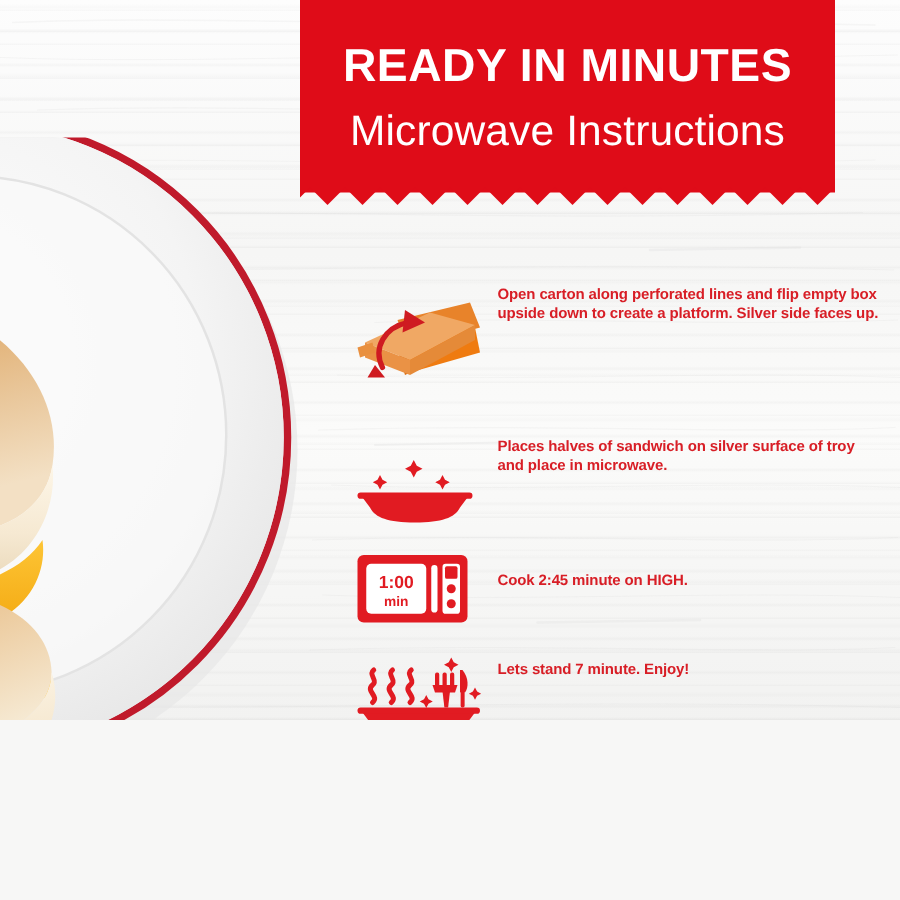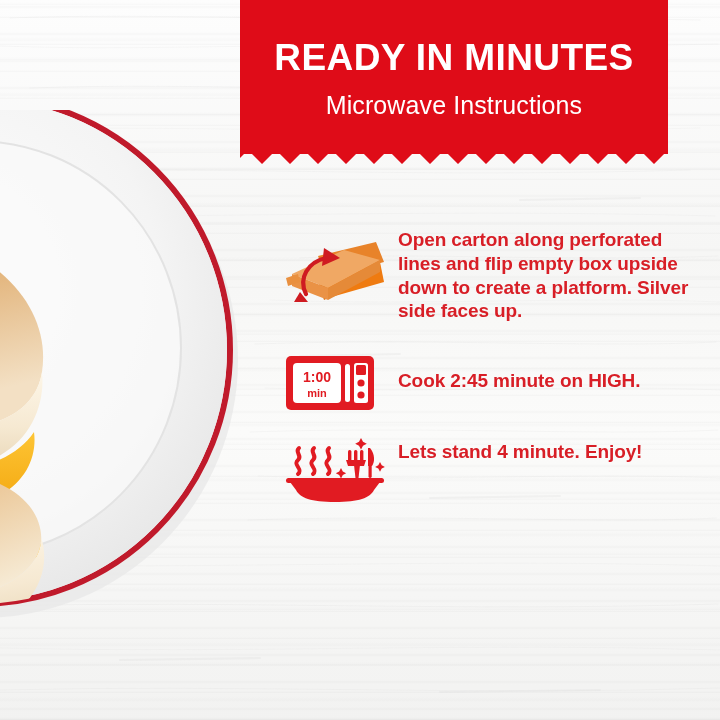--- a/index.html
+++ b/index.html
@@ -5,21 +5,21 @@
   * { margin:0; padding:0; box-sizing:border-box; }
   html, body { width:720px; height:720px; }
   body {
     font-family:"Liberation Sans", sans-serif;
     position:relative;
     overflow:hidden;
     background:#f7f7f6;
   }
 
   
-  #stage { position:absolute; inset:0; width:720px; height:720px; overflow:hidden; }
+  #stage { position:absolute; inset:0; width:720px; height:576px; overflow:hidden; }
 
   .bg-wood {
     position:absolute; inset:0;
     background:
       repeating-linear-gradient(0deg,
         rgba(0,0,0,0.028) 0px, rgba(0,0,0,0.0) 2px, rgba(0,0,0,0.0) 9px,
         rgba(0,0,0,0.022) 11px, rgba(0,0,0,0) 13px, rgba(0,0,0,0) 27px),
       repeating-linear-gradient(0deg,
         rgba(0,0,0,0.018) 0px, rgba(0,0,0,0) 3px, rgba(0,0,0,0) 18px,
         rgba(0,0,0,0.015) 20px, rgba(0,0,0,0) 23px, rgba(0,0,0,0) 55px),
@@ -48,21 +48,21 @@
     color:#ffffff;
     font-size:37px;
     font-weight:bold;
     letter-spacing:.4px;
     line-height:1;
     text-align:center;
     margin-top:6px;
   }
   .banner-sub {
     color:#ffffff;
-    font-size:25px;
+    font-size:34px;
     font-weight:400;
     line-height:1;
     text-align:center;
     margin-top:17px;
     letter-spacing:.1px;
   }
 
   
   .plate-wrap { position:absolute; left:-150px; top:110px; width:410px; height:510px; z-index:2; }
 
@@ -79,21 +79,21 @@
     width:100%;
   }
   .step-icon {
     width:112px;
     flex:0 0 112px;
     display:flex; align-items:center; justify-content:flex-start;
   }
   .step-text {
     flex:1;
     color:#d81e26;
-    font-size:19px;
+    font-size:12px;
     font-weight:bold;
     line-height:1.25;
     letter-spacing:-0.1px;
     padding-left:2px;
   }
 
   .s1 { height:120px; }
   .s1 .step-icon { height:100px; align-items:flex-start; padding-top:14px;}
   .s1 .step-text { padding-top:6px; }
 
@@ -314,20 +314,36 @@
             <path d="M22,58 C14,42 24,26 42,22"></path>
           </g>
           <path d="M40,12 L56,22 L38,30 Z" fill="#cf1b21"></path>
           <path d="M16,56 L24,66 L10,66 Z" fill="#cf1b21"></path>
         </svg>
       </div>
       <div class="step-text">Open carton along perforated lines and flip empty box upside down to create a platform. Silver side faces up.</div>
     </div>
 
 
+    <div class="step s3">
+      <div class="step-icon">
+        <svg width="96" height="62" viewBox="0 0 96 62">
+          <g fill="#e11b22">
+            <path d="M6,40 L90,40 L84,48 C80,56 70,60 48,60 C26,60 16,56 12,48 Z"></path>
+            <rect x="2" y="36" width="92" height="5" rx="2.5"></rect>
+          </g>
+          <g fill="#e11b22">
+            <path d="M47,10 l2.4,4.6 4.6,2.4 -4.6,2.4 -2.4,4.6 -2.4,-4.6 -4.6,-2.4 4.6,-2.4 Z"></path>
+            <path d="M20,22 l2,3.8 3.8,2 -3.8,2 -2,3.8 -2,-3.8 -3.8,-2 3.8,-2 Z"></path>
+            <path d="M70,22 l2,3.8 3.8,2 -3.8,2 -2,3.8 -2,-3.8 -3.8,-2 3.8,-2 Z"></path>
+          </g>
+        </svg>
+      </div>
+      <div class="step-text">Places halves of sandwich on silver surface of troy and place in microwave.</div>
+    </div>
 
     <div class="step s4">
       <div class="step-icon">
         <svg width="92" height="58" viewBox="0 0 92 58">
 
           <rect x="2" y="2" width="88" height="54" rx="5" fill="#e11b22"></rect>
 
           <rect x="9" y="9" width="48" height="40" rx="4" fill="#ffffff"></rect>
 
           <rect x="61" y="10" width="5" height="38" rx="2.5" fill="#ffffff"></rect>
@@ -371,18 +387,18 @@
             <rect x="84.5" y="33" width="3.2" height="13" rx="1.4"></rect>
           </g>
 
           <g fill="#e11b22">
             <path d="M57,36 l1.8,3.4 3.4,1.8 -3.4,1.8 -1.8,3.4 -1.8,-3.4 -3.4,-1.8 3.4,-1.8 Z"></path>
             <path d="M77,6 l2,3.8 3.8,2 -3.8,2 -2,3.8 -2,-3.8 -3.8,-2 3.8,-2 Z"></path>
             <path d="M96,30 l1.7,3.2 3.2,1.7 -3.2,1.7 -1.7,3.2 -1.7,-3.2 -3.2,-1.7 3.2,-1.7 Z"></path>
           </g>
         </svg>
       </div>
-      <div class="step-text">Lets stand 4 minute.
+      <div class="step-text">Lets stand 7 minute.
 Enjoy!</div>
     </div>
 
   </div>
 </div>
 
 </body></html>

